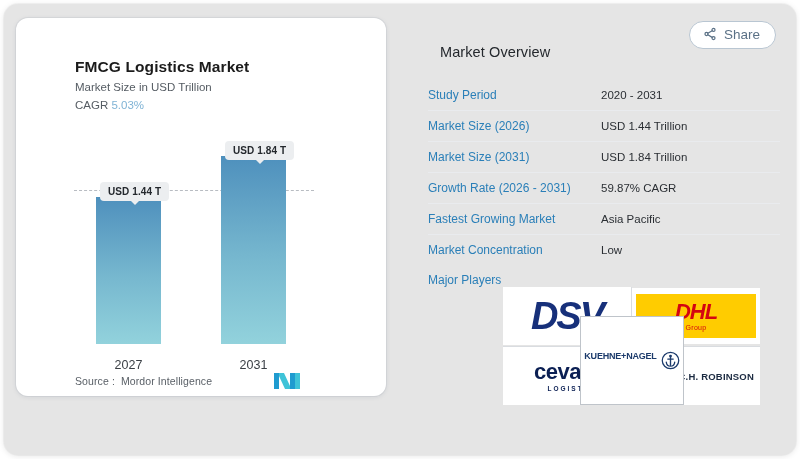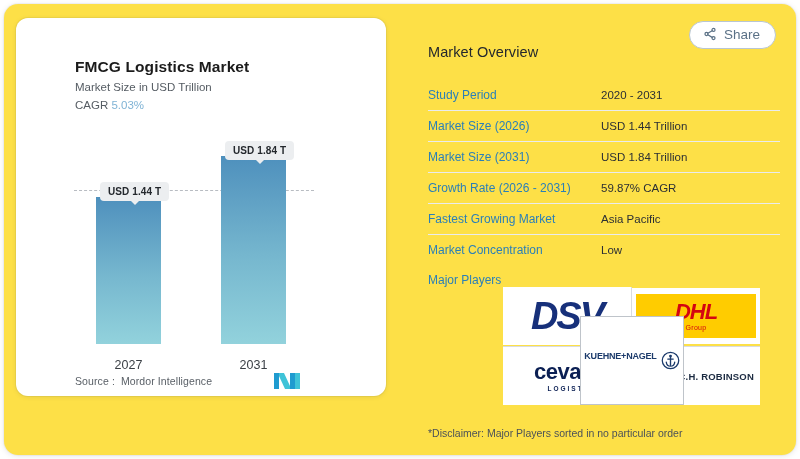--- a/index.html
+++ b/index.html
@@ -15,21 +15,21 @@
     position: relative;
   }
 
   
   #page-card {
     position: absolute;
     left: 4px;
     top: 4px;
     width: 792px;
     height: 451px;
-    background: #fde047;
+    background: #e5e5e5;
     border-radius: 14px;
     box-shadow: 0 1px 6px rgba(0,0,0,0.10), 0 0 0 1px rgba(0,0,0,0.035);
     box-sizing: border-box;
     overflow: hidden;
   }
 
   
   #share-button {
     position: absolute;
     right: 20px;
@@ -178,21 +178,21 @@
   
   #overview-panel {
     position: absolute;
     left: 424px;
     top: 40px;
     width: 352px;
   }
   .panel-title {
     font-size: 14.5px;
     color: #24282d;
-    margin: 0 0 20px 0;
+    margin: 0 0 20px 12px;
     letter-spacing: .1px;
   }
   .ov-table {
     width: 100%;
     border-collapse: collapse;
   }
   .ov-table tr {
     border-bottom: 1px solid #e9ebee;
   }
   .ov-table td {
@@ -414,15 +414,14 @@
             <line x1="12" y1="7.6" x2="12" y2="18"></line>
             <line x1="8.6" y1="10.2" x2="15.4" y2="10.2"></line>
             <path d="M6.7 14.2 C7.1 18 10 19.2 12 19.2 C14 19.2 16.9 18 17.3 14.2"></path>
           </g>
           <circle cx="12" cy="6.4" r="1.8" fill="#1B3A6B"></circle>
         </svg>
       </div>
     </div>
   </div>
 
-  <div class="disclaimer">*Disclaimer: Major Players sorted in no particular order</div>
 
 </div>
 
 </body></html>

